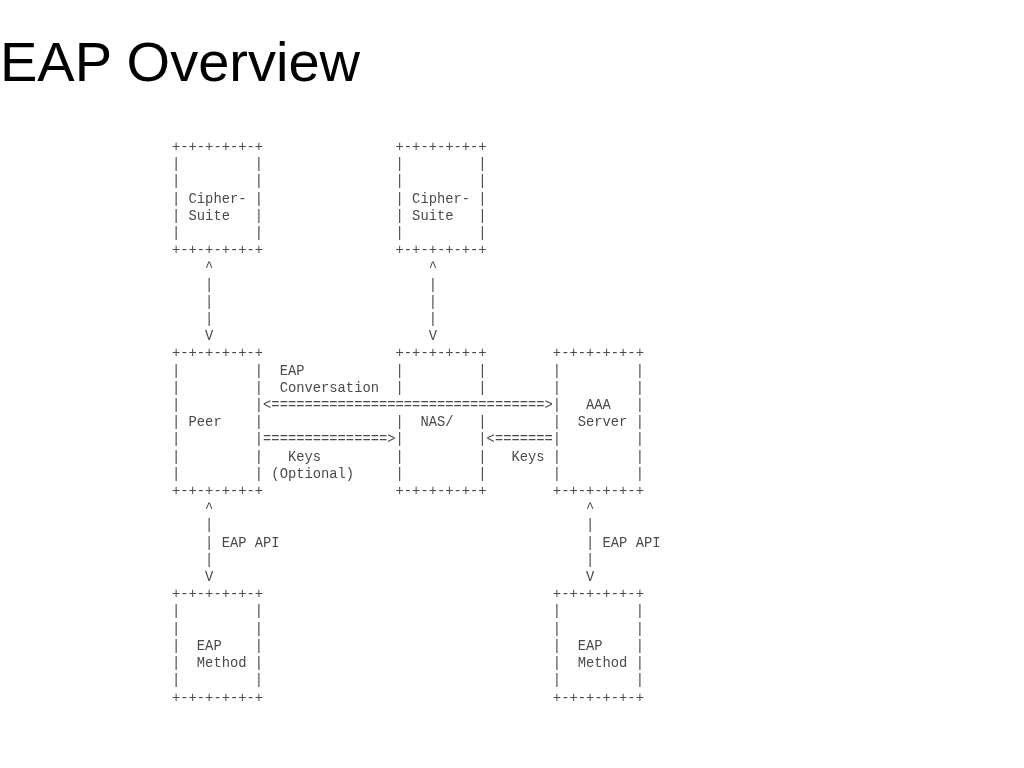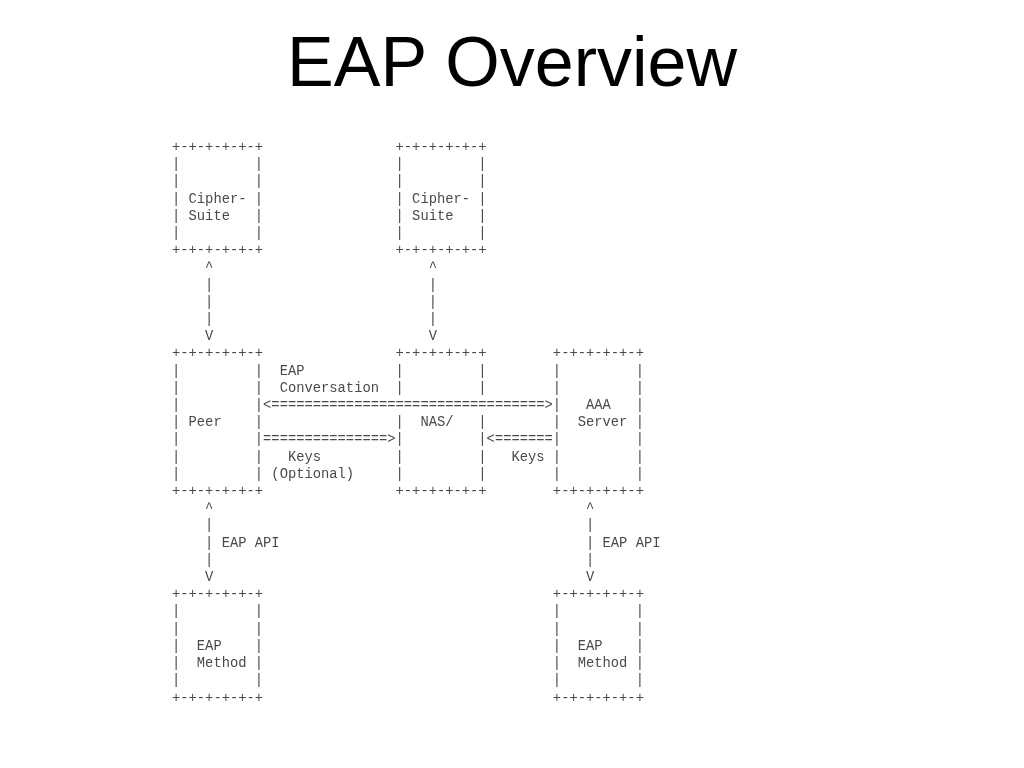--- a/index.html
+++ b/index.html
@@ -6,22 +6,21 @@
   body {
     width:1024px; height:768px;
     background:#ffffff;
     position:relative;
     overflow:hidden;
     font-family:"Liberation Sans", sans-serif;
   }
   .slide-title {
     position:absolute;
     top:24px; left:0; width:1024px;
-    text-align:center;
-    font-size:70px;
+    font-size:56px;
     line-height:76px;
     color:#000000;
     font-family:"Liberation Sans", sans-serif;
     white-space:nowrap;
   }
   .ascii-diagram {
     position:absolute;
     left:172px; top:139px;
     margin:0;
     font-family:"Liberation Mono", monospace;

